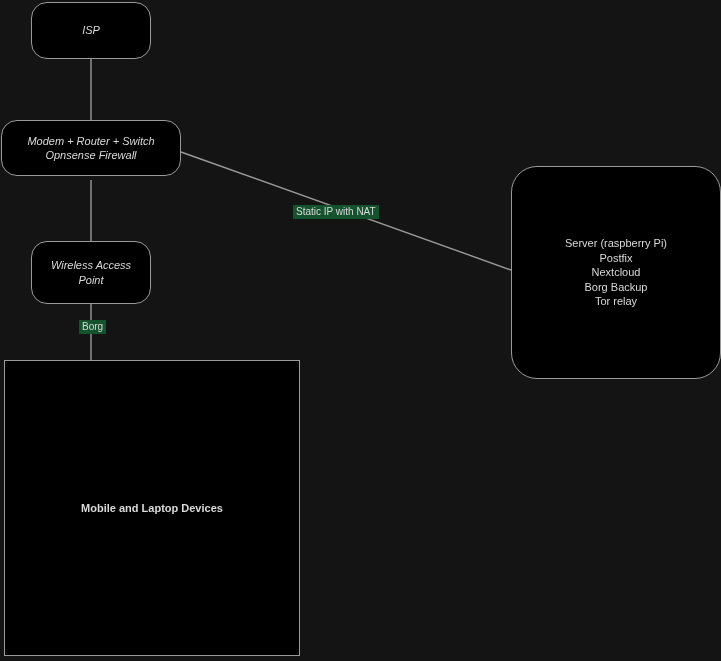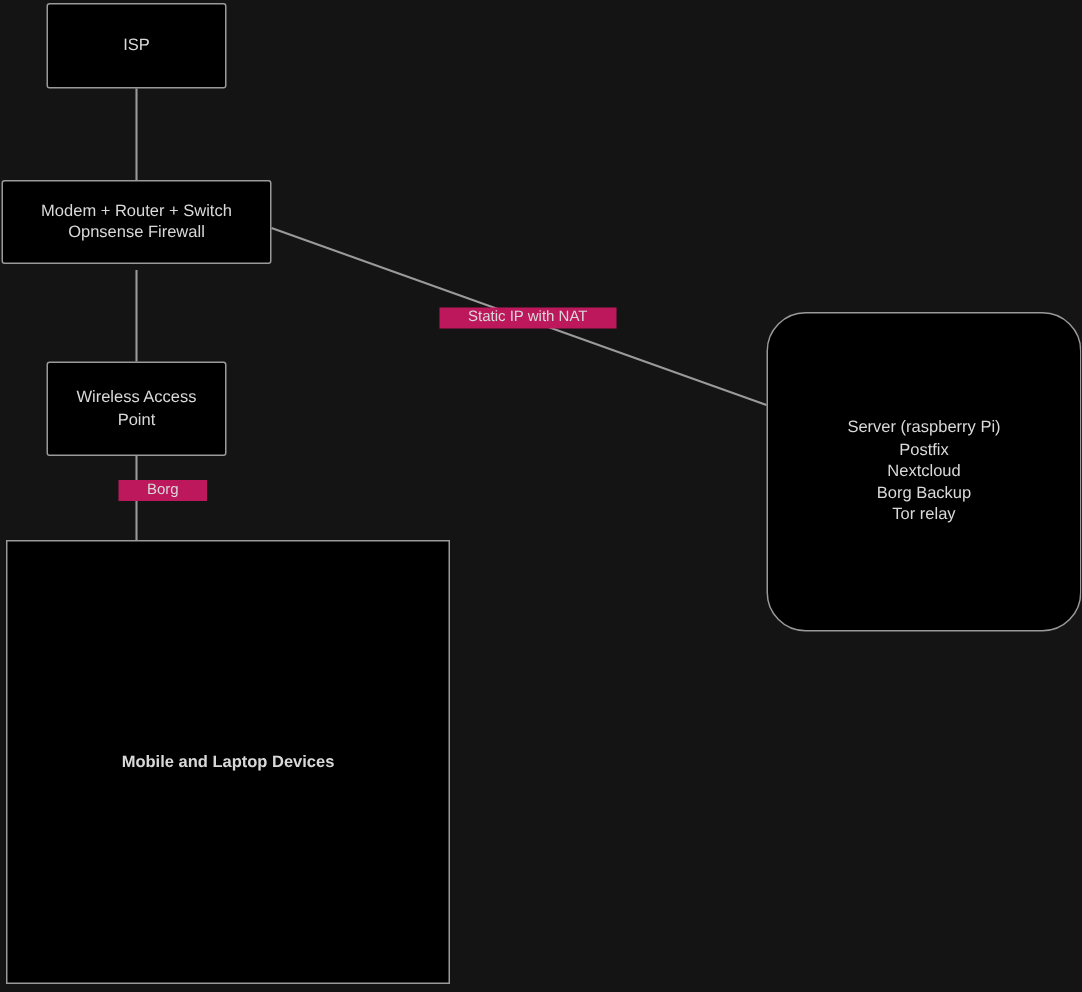--- a/index.html
+++ b/index.html
@@ -30,37 +30,37 @@
     box-sizing: border-box;
     display: flex;
     align-items: center;
     justify-content: center;
     color: #d9d9d9;
     font-size: 11px;
     line-height: 14.5px;
     text-align: center;
     white-space: pre-line;
   }
-  .node.rounded { border-radius: 2px; }
+  .node.rounded { border-radius: 16px; font-style: italic; }
   .node.round-lg { border-radius: 26px; }
   .node.square { border-radius: 0; font-weight: bold; }
 
   #node-isp      { left: 31px;  top: 2px;   width: 120px; height: 57px; }
   #node-modem    { left: 1px;   top: 120px; width: 180px; height: 56px; }
   #node-wap      { left: 31px;  top: 241px; width: 120px; height: 63px; }
-  #node-server   { left: 511px; top: 166px; width: 210px; height: 213px; margin-top: 42px; }
+  #node-server   { left: 511px; top: 166px; width: 210px; height: 213px; }
   #node-mobile   { left: 4px;   top: 360px; width: 296px; height: 296px; }
 
   .edge-label {
     position: absolute;
-    background: #be185d;
+    background: #14532d;
     color: #d9d9d9;
     font-size: 10px;
     line-height: 12px;
-    padding: 1px 19px;
+    padding: 1px 3px;
     white-space: nowrap;
   }
   #label-static-nat { left: 293px; top: 205px; }
   #label-wifi       { left: 79px;  top: 320px; }
 </style>
 </head>
 <body>
 
 <div id="canvas">
 

